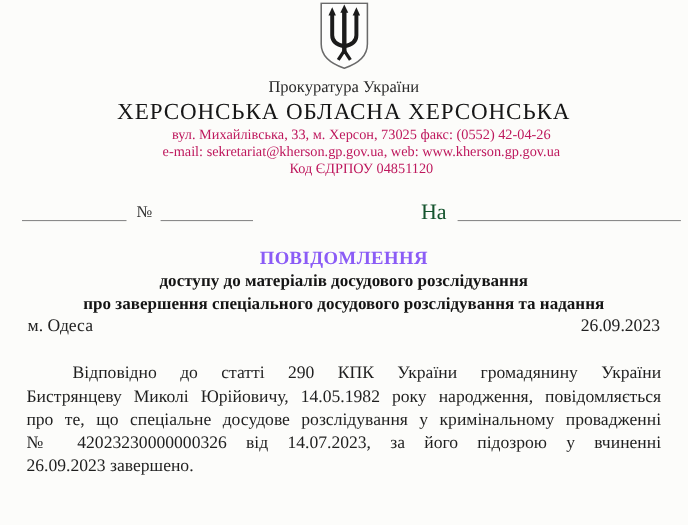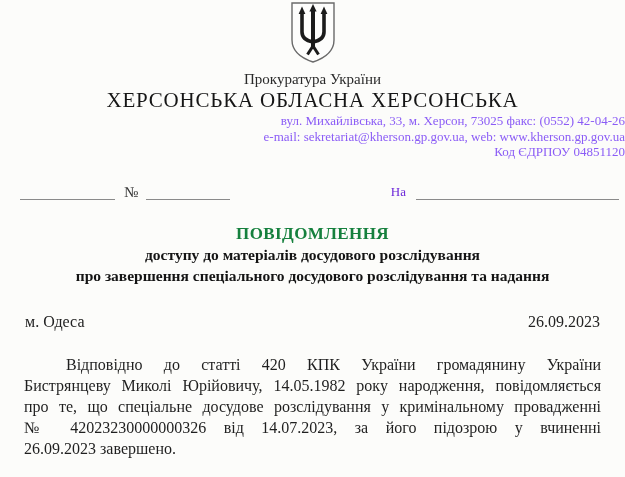--- a/index.html
+++ b/index.html
@@ -9,38 +9,38 @@
     font-family:"Liberation Serif", serif;
     color:#222;
     overflow:hidden;
   }
   .page{position:relative;width:625px;height:477px;}
 
   
   .emblem-wrap{display:flex;justify-content:center;padding-top:2px;}
   .org1{text-align:center;font-size:15px;color:#2a2a2a;margin-top:2px;line-height:18px;}
   .org2{text-align:center;font-size:21px;color:#161616;letter-spacing:0.8px;line-height:25px;}
-  .hline{text-align:right;font-size:13px;color:#8b5cf6;line-height:15.5px;padding-left:32px;}
+  .hline{text-align:center;font-size:13px;color:#be185d;line-height:15.5px;padding-left:32px;}
 
   
   .ref-row{display:flex;align-items:flex-end;margin-top:22px;padding:0 6px 0 20px;height:18px;}
   .blank{border-bottom:1px solid #8a8a8a;height:15px;display:inline-block;}
   .b1{width:95px;}
   .no-label{font-size:15px;color:#333;margin:0 8px 0 9px;line-height:15px;}
   .b2{width:84px;}
   .ref-spacer{flex:1;}
-  .na-label{font-size:13px;color:#6d28d9;margin-right:10px;line-height:16px;}
+  .na-label{font-size:20px;color:#14532d;margin-right:10px;line-height:16px;}
   .b3{width:203px;}
 
   
-  .doc-title{margin-top:24px;text-align:center;font-size:17px;font-weight:bold;color:#15803d;letter-spacing:0.4px;line-height:20px;}
+  .doc-title{margin-top:24px;text-align:center;font-size:17px;font-weight:bold;color:#8b5cf6;letter-spacing:0.4px;line-height:20px;}
   .doc-sub{text-align:center;font-size:15.5px;font-weight:bold;color:#141414;line-height:21px;}
 
   
-  .meta-row{display:flex;justify-content:space-between;margin-top:26px;padding:0 25px;font-size:16px;color:#222;line-height:20px;}
+  .meta-row{display:flex;justify-content:space-between;padding:0 25px;font-size:16px;color:#222;line-height:20px;}
 
   
   .body-block{margin-top:22px;padding:0 24px;font-size:16px;color:#1f1f1f;}
   .body-line{text-align:justify;text-align-last:justify;line-height:21px;white-space:nowrap;}
   .body-line.first{text-indent:42px;}
   .body-line.last{text-align-last:left;white-space:normal;}
 </style>
 </head>
 <body>
 
@@ -79,20 +79,20 @@
   <div class="doc-title">ПОВІДОМЛЕННЯ</div>
   <div class="doc-sub">доступу до матеріалів досудового розслідування</div>
   <div class="doc-sub">про завершення спеціального досудового розслідування та надання</div>
 
   <div class="meta-row">
     <span>м. Одеса</span>
     <span>26.09.2023</span>
   </div>
 
   <div class="body-block">
-    <div class="body-line first">Відповідно до статті 420 КПК України громадянину України</div>
+    <div class="body-line first">Відповідно до статті 290 КПК України громадянину України</div>
     <div class="body-line">Бистрянцеву Миколі Юрійовичу, 14.05.1982 року народження, повідомляється</div>
     <div class="body-line">про те, що спеціальне досудове розслідування у кримінальному провадженні</div>
     <div class="body-line">№ 42023230000000326 від 14.07.2023, за його підозрою у вчиненні</div>
     <div class="body-line last">26.09.2023 завершено.</div>
   </div>
 
 </div>
 
 </body></html>

